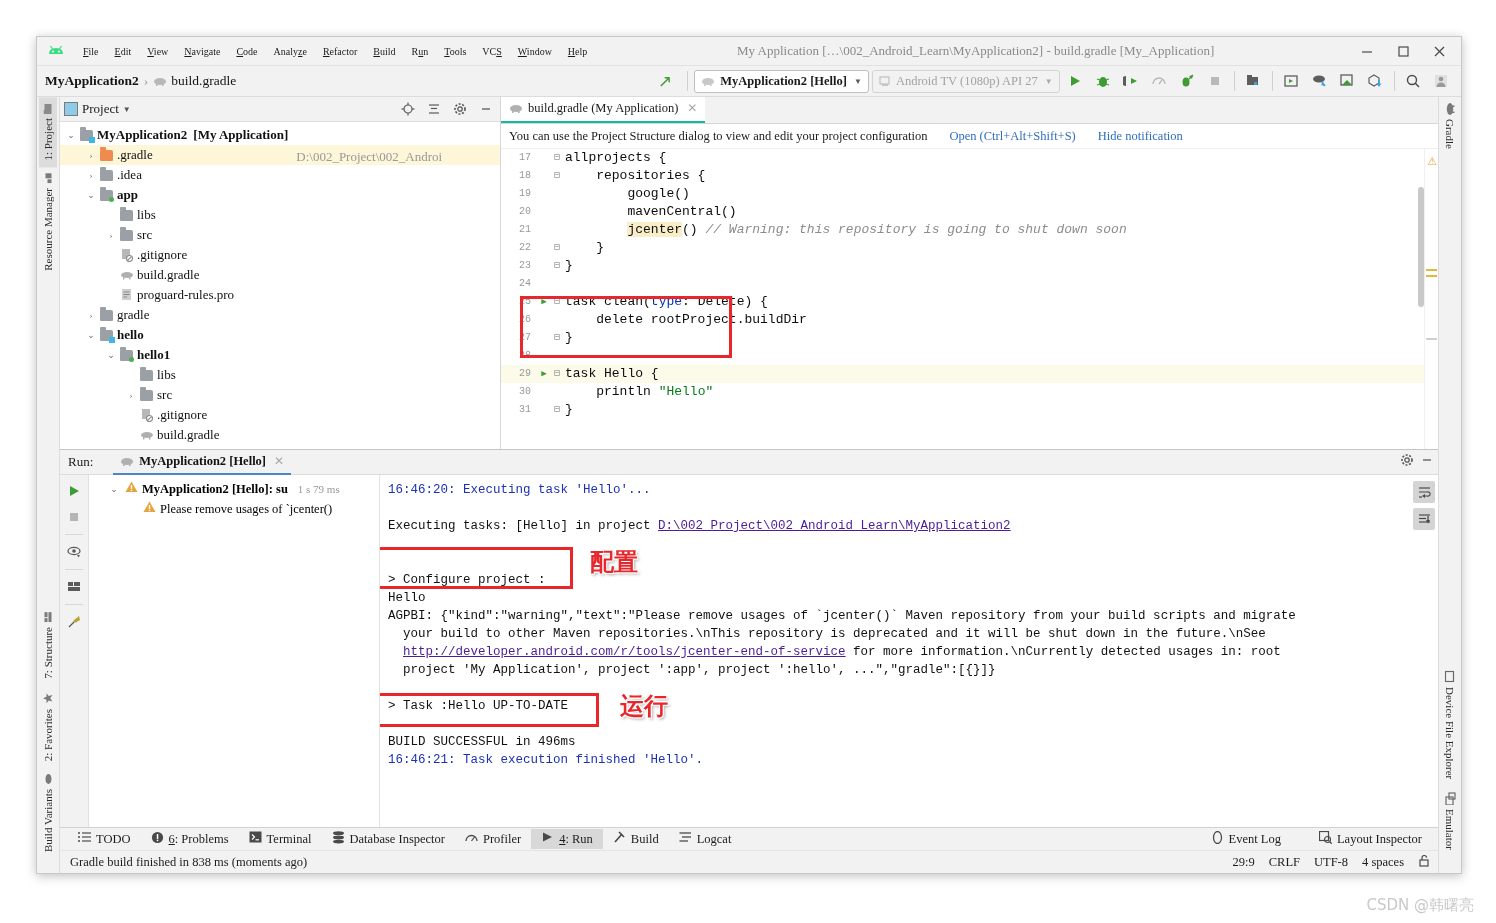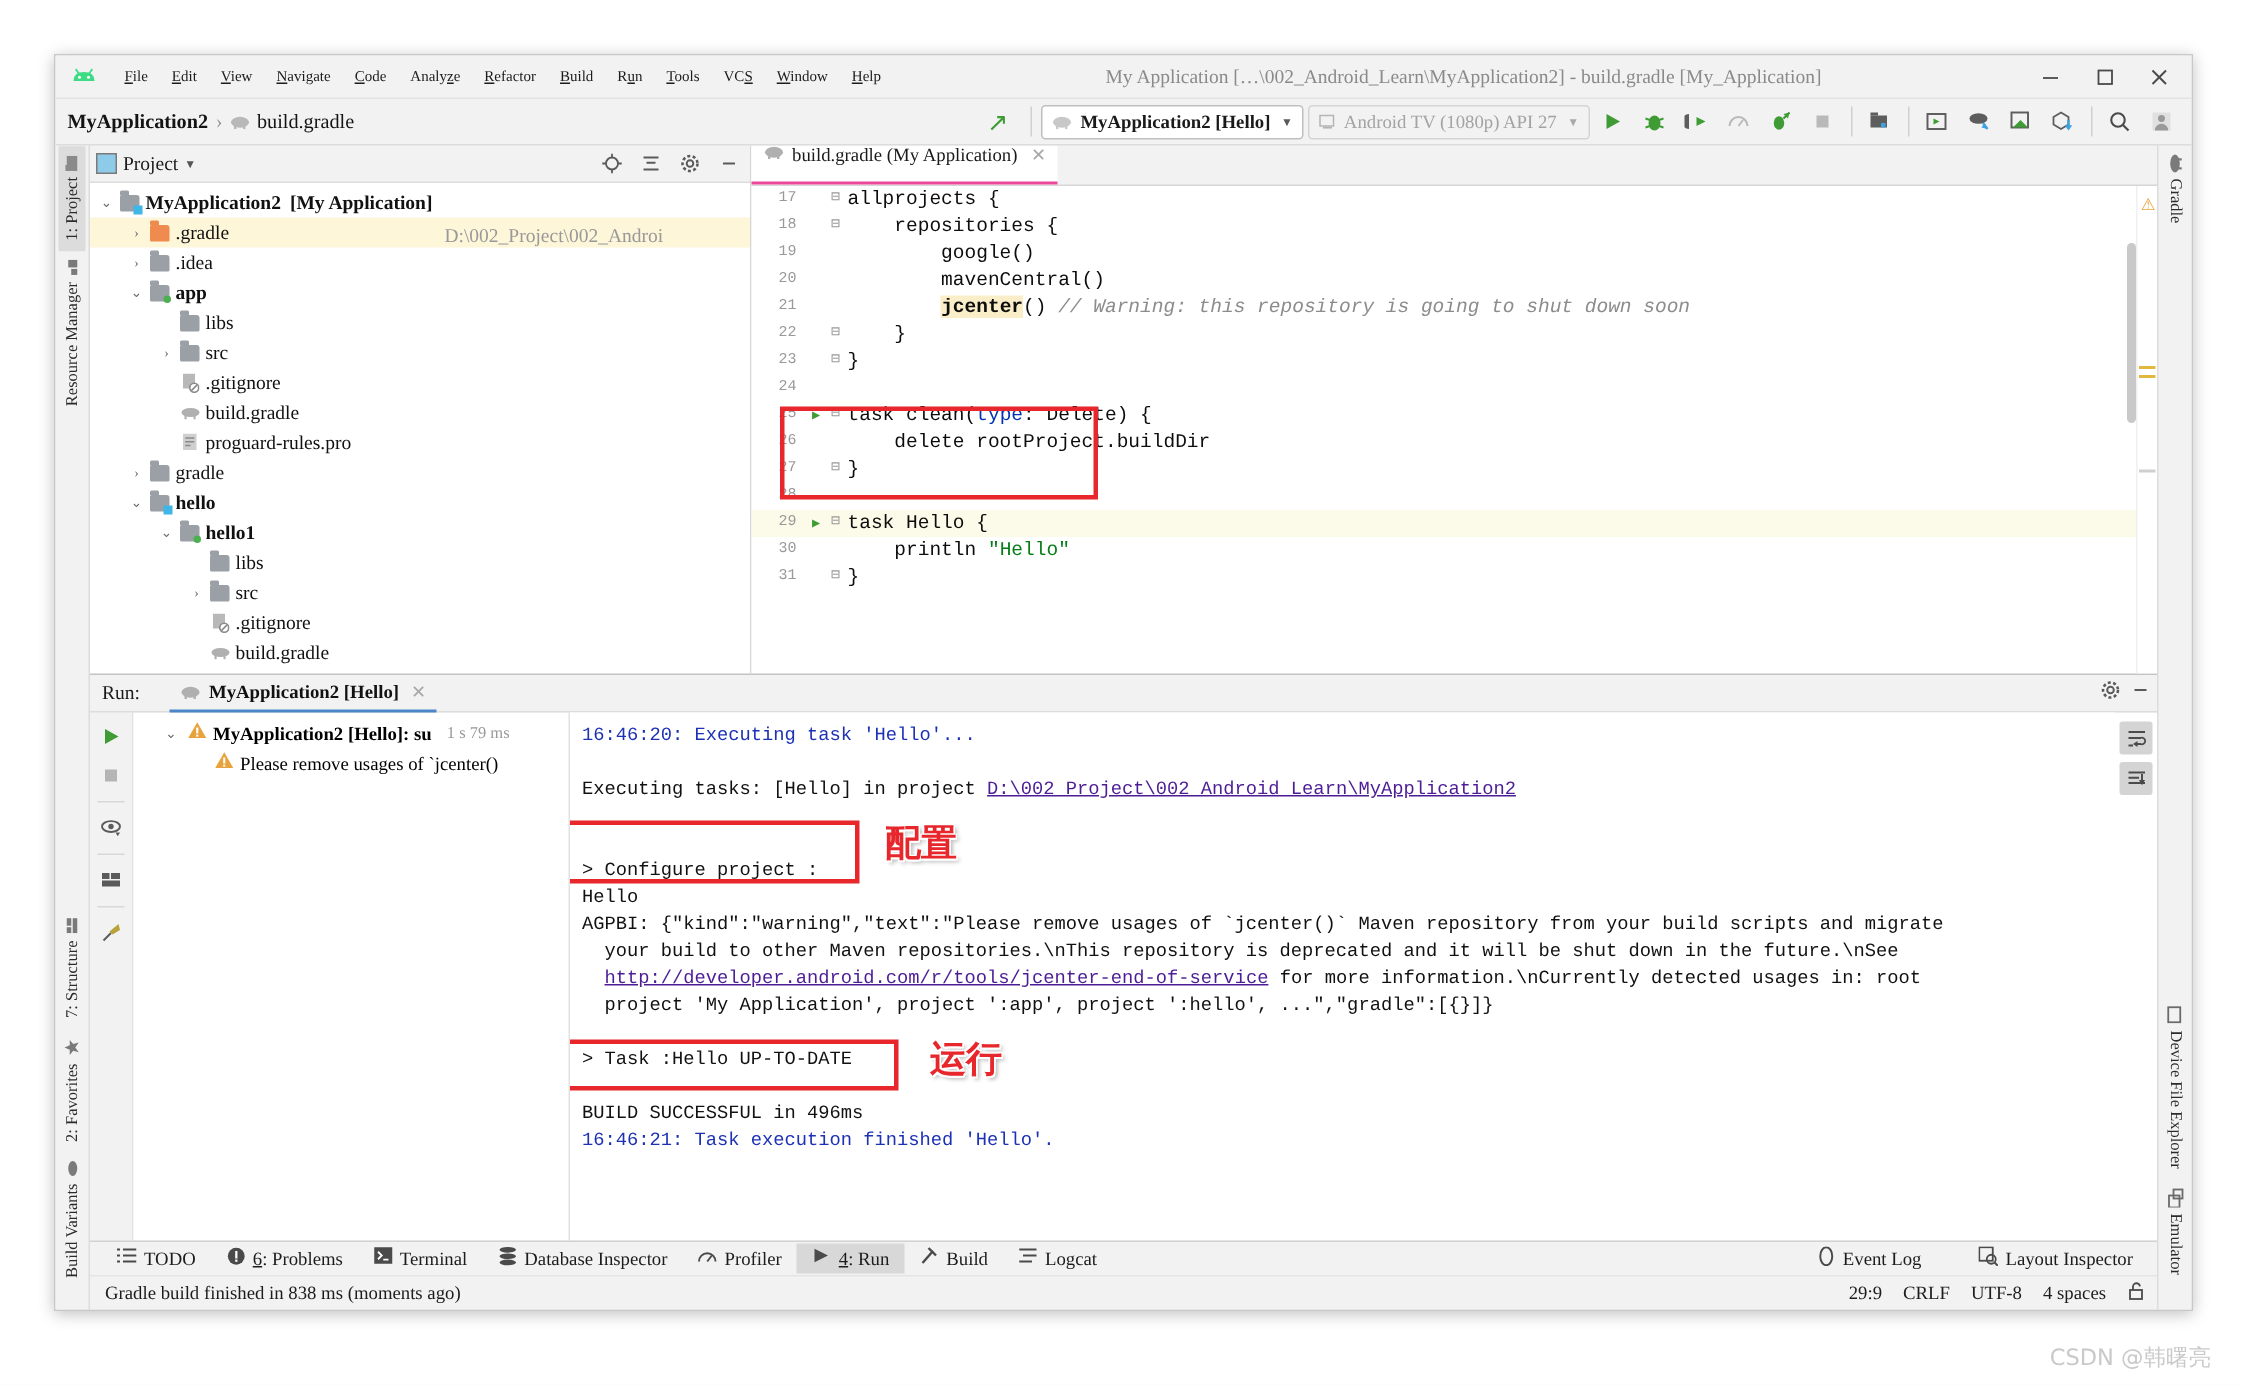--- a/index.html
+++ b/index.html
@@ -54,36 +54,36 @@
   .trow{height:20px;display:flex;align-items:center;white-space:nowrap;padding-left:4px;}
   .trow.hl{background:#fdf6d8;}
   .arrow{width:14px;display:inline-block;text-align:center;color:#6a6a6a;font-size:9px;}
   .fico{width:17px;display:inline-flex;align-items:center;justify-content:center;}
   .tlabel{margin-left:2px;}
   .tlabel.b{font-weight:bold;}
   .tpath{color:#999;margin-left:8px;margin-top:44px;}
   
   .editor{flex:1;display:flex;flex-direction:column;background:#fff;min-width:0;}
   .tabbar{height:26px;background:#f2f2f2;display:flex;align-items:flex-end;border-bottom:1px solid #d6d6d6;}
-  .etab{height:25px;display:flex;gap:5px;padding:0 8px;background:#fff;border-bottom:2px solid #ec4899;font-family:"Liberation Serif",serif;font-size:12.5px;color:#1a1a1a;}
+  .etab{height:25px;display:flex;align-items:center;gap:5px;padding:0 8px;background:#fff;border-bottom:2px solid #14b8a6;font-family:"Liberation Serif",serif;font-size:12.5px;color:#1a1a1a;}
   .etab .x{color:#a8a8a8;font-size:12px;margin-left:4px;}
   .notif{height:24px;background:#fff;border-bottom:1px solid #eee;display:flex;align-items:center;padding-left:8px;font-family:"Liberation Serif",serif;font-size:12.5px;color:#1c1c1c;gap:22px;white-space:nowrap;}
   .notif a{color:#2f6fbb;text-decoration:none;}
   .code-wrap{flex:1;display:flex;position:relative;overflow:hidden;}
   .code{flex:1;position:relative;font-family:"Liberation Mono",monospace;font-size:13px;line-height:18px;overflow:hidden;}
   .cline{height:18px;display:flex;align-items:center;white-space:pre;}
   .cline.hl{background:#fcfae8;}
   .gutnum{width:30px;text-align:right;color:#999;font-size:10px;padding-right:6px;font-family:"Liberation Mono",monospace;}
   .gutrun{width:14px;text-align:center;color:#3f9c35;font-size:9px;}
   .fold{width:12px;text-align:center;color:#9a9a9a;font-size:10px;}
   .ctext{padding-left:2px;color:#0d0d0d;}
   .kw{color:#0033b3;}
   .str{color:#067d17;}
   .cmt{color:#8c8c8c;font-style:italic;}
-  .hlw{background:#faeec8;font-weight:bold;}
+  .hlw{background:#faeec8;}
   .scrollgut{width:13px;background:#fff;position:relative;border-left:1px solid #f0f0f0;}
   .mark{position:absolute;right:1px;width:11px;height:2px;background:#e2b93c;}
   .warn-tri{position:absolute;right:1px;top:6px;color:#e8a33d;font-size:11px;}
   .vscroll{position:absolute;right:14px;top:38px;width:6px;height:120px;background:#c9c9c9;border-radius:3px;}
   .redbox{position:absolute;border:3px solid #e8272c;box-sizing:border-box;pointer-events:none;}
   
   .runpanel{flex:1;display:flex;flex-direction:column;border-top:1px solid #c4c4c4;background:#fff;min-height:0;}
   .run-head{height:24px;background:#f2f2f2;display:flex;align-items:center;border-bottom:1px solid #dcdcdc;padding-left:8px;position:relative;}
   .run-label{font-family:"Liberation Serif",serif;font-size:13px;color:#1a1a1a;margin-right:20px;}
   .run-tab{height:23px;display:flex;align-items:center;gap:5px;padding:0 7px;border-bottom:2px solid #4a86c8;font-family:"Liberation Serif",serif;font-size:12.5px;color:#111;font-weight:bold;}
@@ -542,20 +542,25 @@
             <div class="etab">
               <svg width="14" height="11" viewBox="0 0 14 11">
                   <ellipse cx="7" cy="5.5" rx="6" ry="3.6" fill="#b0b0b0"></ellipse>
                   <rect x="3" y="7" width="1.6" height="3" fill="#b0b0b0"></rect>
                   <rect x="9" y="7" width="1.6" height="3" fill="#b0b0b0"></rect>
                 </svg>
               <span>build.gradle (My Application)</span>
               <span class="x">✕</span>
             </div>
           </div>
+          <div class="notif">
+            <span>You can use the Project Structure dialog to view and edit your project configuration</span>
+            <a href="#">Open (Ctrl+Alt+Shift+S)</a>
+            <a href="#">Hide notification</a>
+          </div>
           <div class="code-wrap">
             <div class="code" id="code-root">
                 <div class="cline"><span class="gutnum">17</span><span class="gutrun"></span><span class="fold">⊟</span><span class="ctext">allprojects {</span></div>
                 <div class="cline"><span class="gutnum">18</span><span class="gutrun"></span><span class="fold">⊟</span><span class="ctext">    repositories {</span></div>
                 <div class="cline"><span class="gutnum">19</span><span class="gutrun"></span><span class="fold"></span><span class="ctext">        google()</span></div>
                 <div class="cline"><span class="gutnum">20</span><span class="gutrun"></span><span class="fold"></span><span class="ctext">        mavenCentral()</span></div>
                 <div class="cline"><span class="gutnum">21</span><span class="gutrun"></span><span class="fold"></span><span class="ctext">        <span class="hlw">jcenter</span>() <span class="cmt">// Warning: this repository is going to shut down soon</span></span></div>
                 <div class="cline"><span class="gutnum">22</span><span class="gutrun"></span><span class="fold">⊟</span><span class="ctext">    }</span></div>
                 <div class="cline"><span class="gutnum">23</span><span class="gutrun"></span><span class="fold">⊟</span><span class="ctext">}</span></div>
                 <div class="cline"><span class="gutnum">24</span><span class="gutrun"></span><span class="fold"></span><span class="ctext"></span></div>

